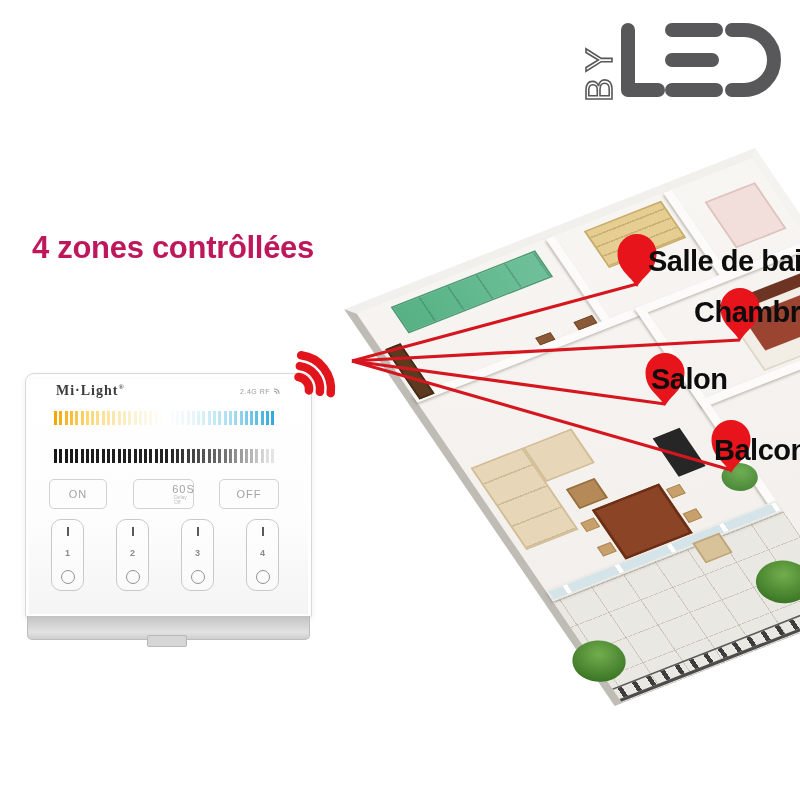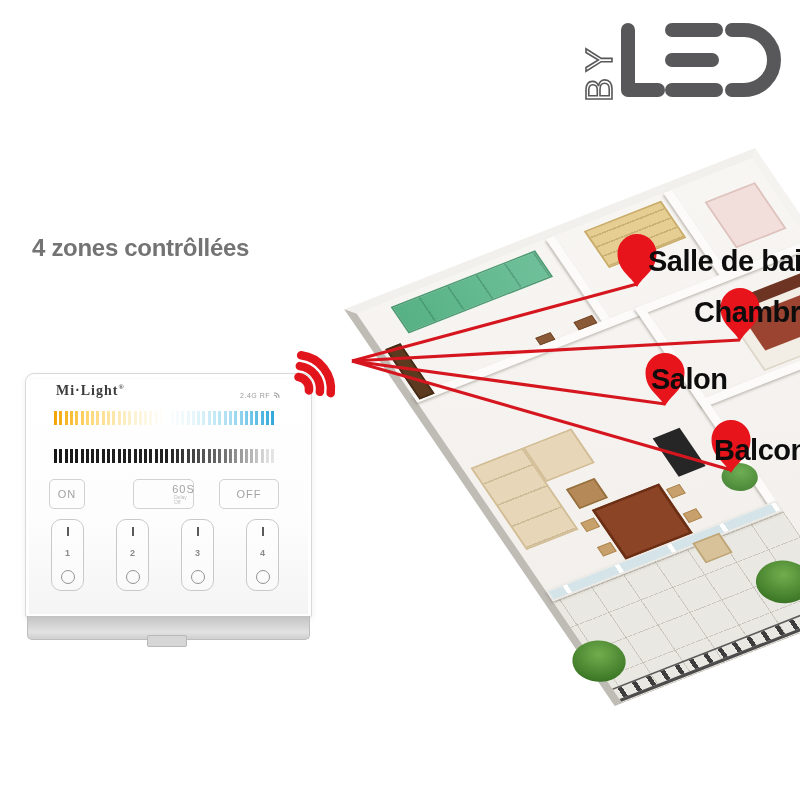--- a/index.html
+++ b/index.html
@@ -1,51 +1,51 @@
 <!DOCTYPE html>
 <html><head>
 <meta charset="utf-8">
 <style>
   html,body{margin:0;padding:0;background:#fff;}
   .frame{position:relative;width:800px;height:800px;background:#fff;overflow:hidden;
          font-family:"Liberation Sans",sans-serif;}
 
   
-  .headline{position:absolute;left:32px;top:230px;font-size:24px;line-height:35px;
-            font-weight:700;color:#737373;letter-spacing:-0.3px;}
+  .headline{position:absolute;left:32px;top:230px;font-size:31px;line-height:35px;
+            font-weight:700;color:#be185d;letter-spacing:-0.3px;}
 
   
   .logo{position:absolute;left:578px;top:8px;}
 
   
   .remote{position:absolute;left:25px;top:373px;width:285px;height:270px;}
   .remote-face{position:absolute;left:0;top:0;width:285px;height:243px;
     background:linear-gradient(180deg,#ffffff 0%,#fdfdfd 60%,#f4f4f4 100%);
     border:1px solid #d8d8d8;border-radius:9px 9px 3px 3px;
     box-shadow:inset 0 0 0 3px rgba(255,255,255,.9), inset 0 2px 5px rgba(0,0,0,.05), 0 2px 6px rgba(0,0,0,.07);}
   .remote-base{position:absolute;left:2px;top:243px;width:281px;height:23px;
     background:linear-gradient(180deg,#c2c2c2,#e2e2e2 70%,#cfcfcf);
     border:1px solid #bdbdbd;border-top:none;border-radius:0 0 5px 5px;}
   .remote-tab{position:absolute;left:122px;top:262px;width:38px;height:10px;
     background:#d6d6d6;border:1px solid #b8b8b8;border-radius:2px;}
-  .brand-row{position:absolute;left:30px;top:9px;width:225px;display:flex;justify-content:space-between;align-items:flex-end;}
+  .brand-row{position:absolute;left:30px;top:9px;width:225px;display:flex;justify-content:space-between;align-items:flex-start;}
   .brand{font-family:"Liberation Serif",serif;font-weight:700;font-size:14px;color:#3c3c3c;letter-spacing:1px;}
   .brand sup{font-size:7px;}
   .rf{font-size:7px;color:#9a9a9a;letter-spacing:.5px;margin-top:4px;display:flex;gap:2px;align-items:center;}
   .bar{position:absolute;left:28px;width:222px;height:14px;}
   .bar::after{content:"";position:absolute;inset:0;
     background:repeating-linear-gradient(90deg,rgba(255,255,255,0) 0 3px,#fff 3px 5.3px);}
   .ct-bar{top:37px;background:linear-gradient(90deg,#f2a400 0%,#ffd978 16%,#fcf0cc 34%,#ffffff 50%,#eaf7fb 62%,#a8ddf2 80%,#2ba6db 100%);}
   .dim-bar{top:75px;background:linear-gradient(90deg,#181818 0%,#232323 52%,#6e6e6e 76%,#dedede 96%,#e8e8e8 100%);}
   .btn-row{position:absolute;left:0;top:105px;width:285px;height:30px;}
   .pbtn{position:absolute;height:30px;border:1.5px solid #d2d2d2;border-radius:5px;background:#fdfdfd;
         color:#a3a3a3;font-size:11px;letter-spacing:1px;display:flex;flex-direction:column;
         align-items:center;justify-content:center;box-sizing:border-box;}
   .pbtn .sub{font-size:5px;letter-spacing:0;color:#bdbdbd;line-height:5px;}
-  .btn-on{left:23px;width:36px;}
+  .btn-on{left:23px;width:58px;}
   .btn-60s{left:107px;width:61px;padding-left:40px;}
   .btn-off{left:193px;width:60px;}
   .zones{position:absolute;left:0;top:145px;width:285px;height:74px;}
   .zone{position:absolute;top:0;width:33px;height:72px;border:1.5px solid #c9c9c9;border-radius:10px;
         box-sizing:border-box;display:flex;flex-direction:column;align-items:center;justify-content:space-between;
         padding:7px 0 6px 0;background:rgba(255,255,255,.4);}
   .zone .tick{width:2px;height:9px;background:#5a5a5a;}
   .zone .num{font-size:9px;font-weight:700;color:#8a8a8a;}
   .zone .ring{width:14px;height:14px;border:1.5px solid #939393;border-radius:50%;box-sizing:border-box;}
   .z1{left:25px;} .z2{left:90px;} .z3{left:155px;} .z4{left:220px;}

